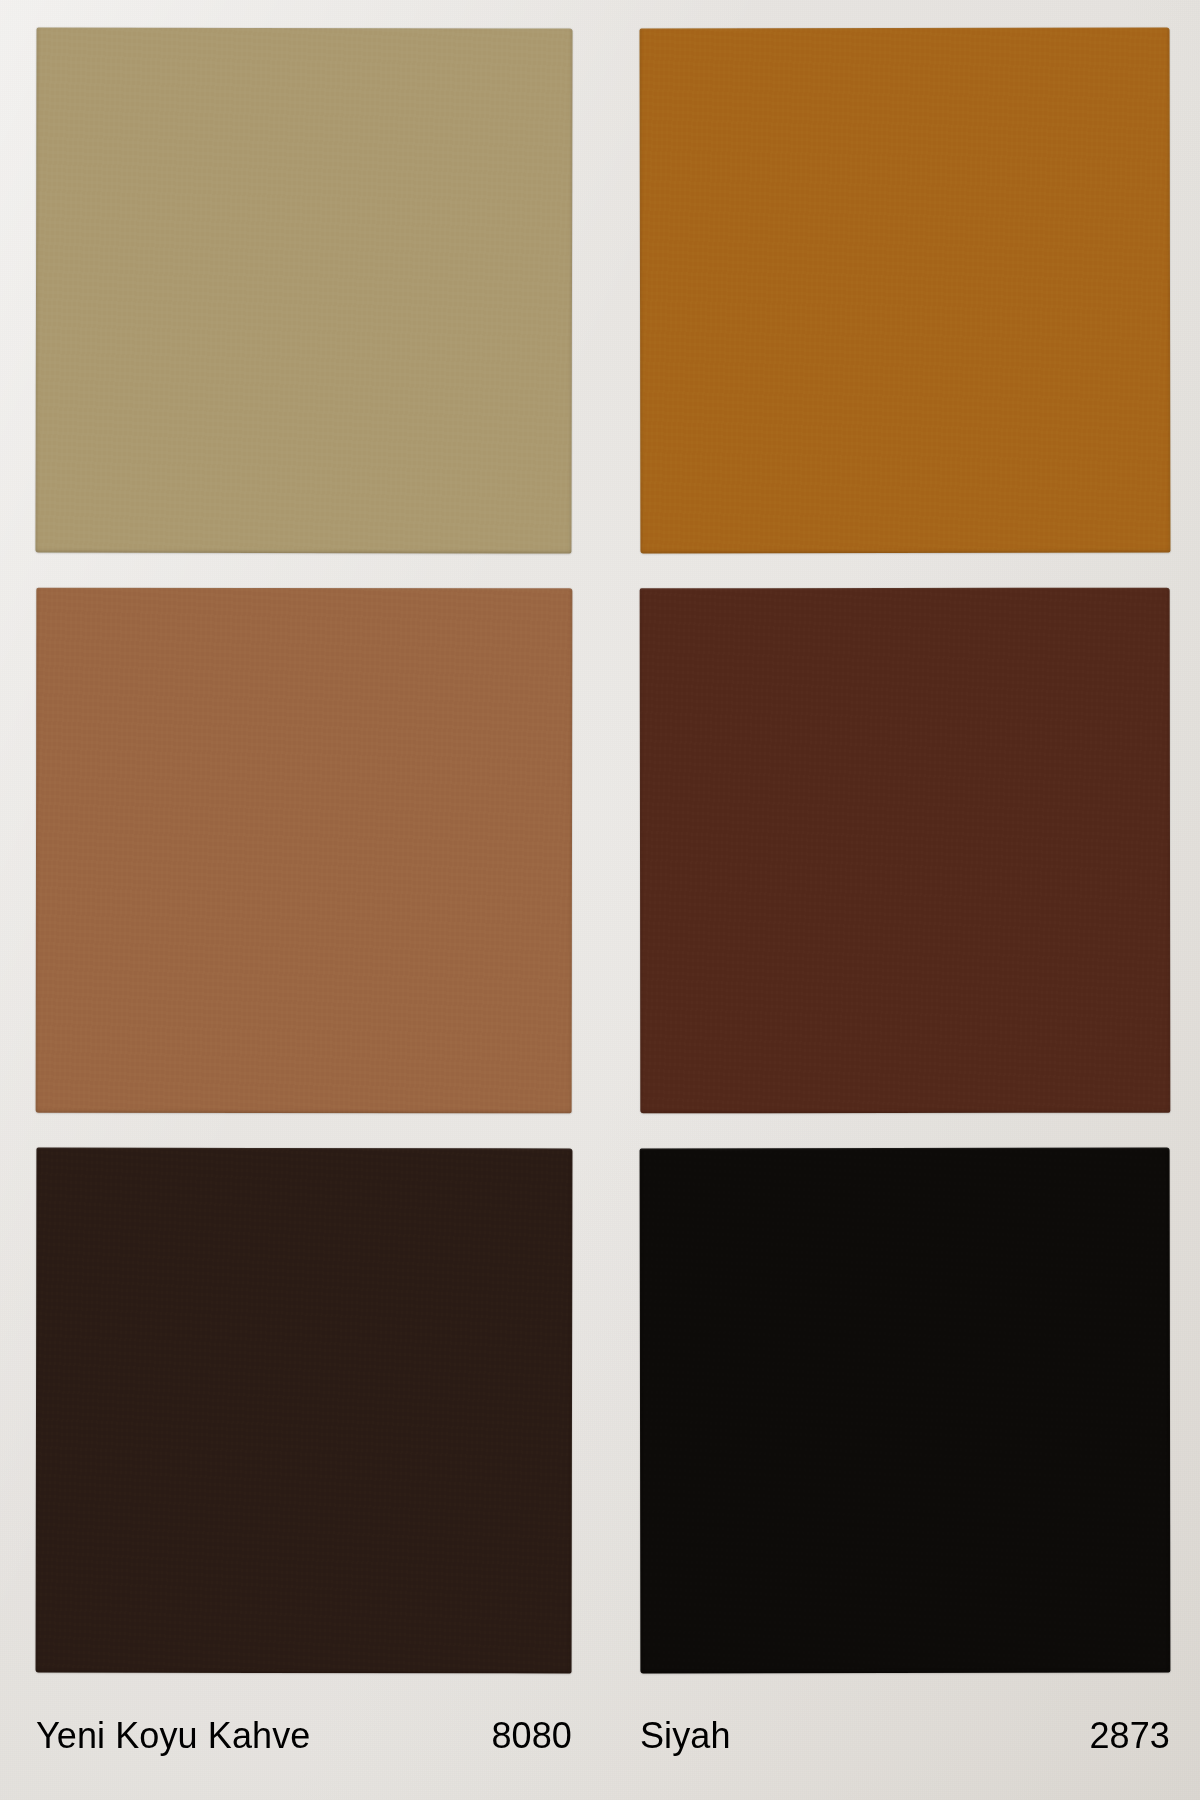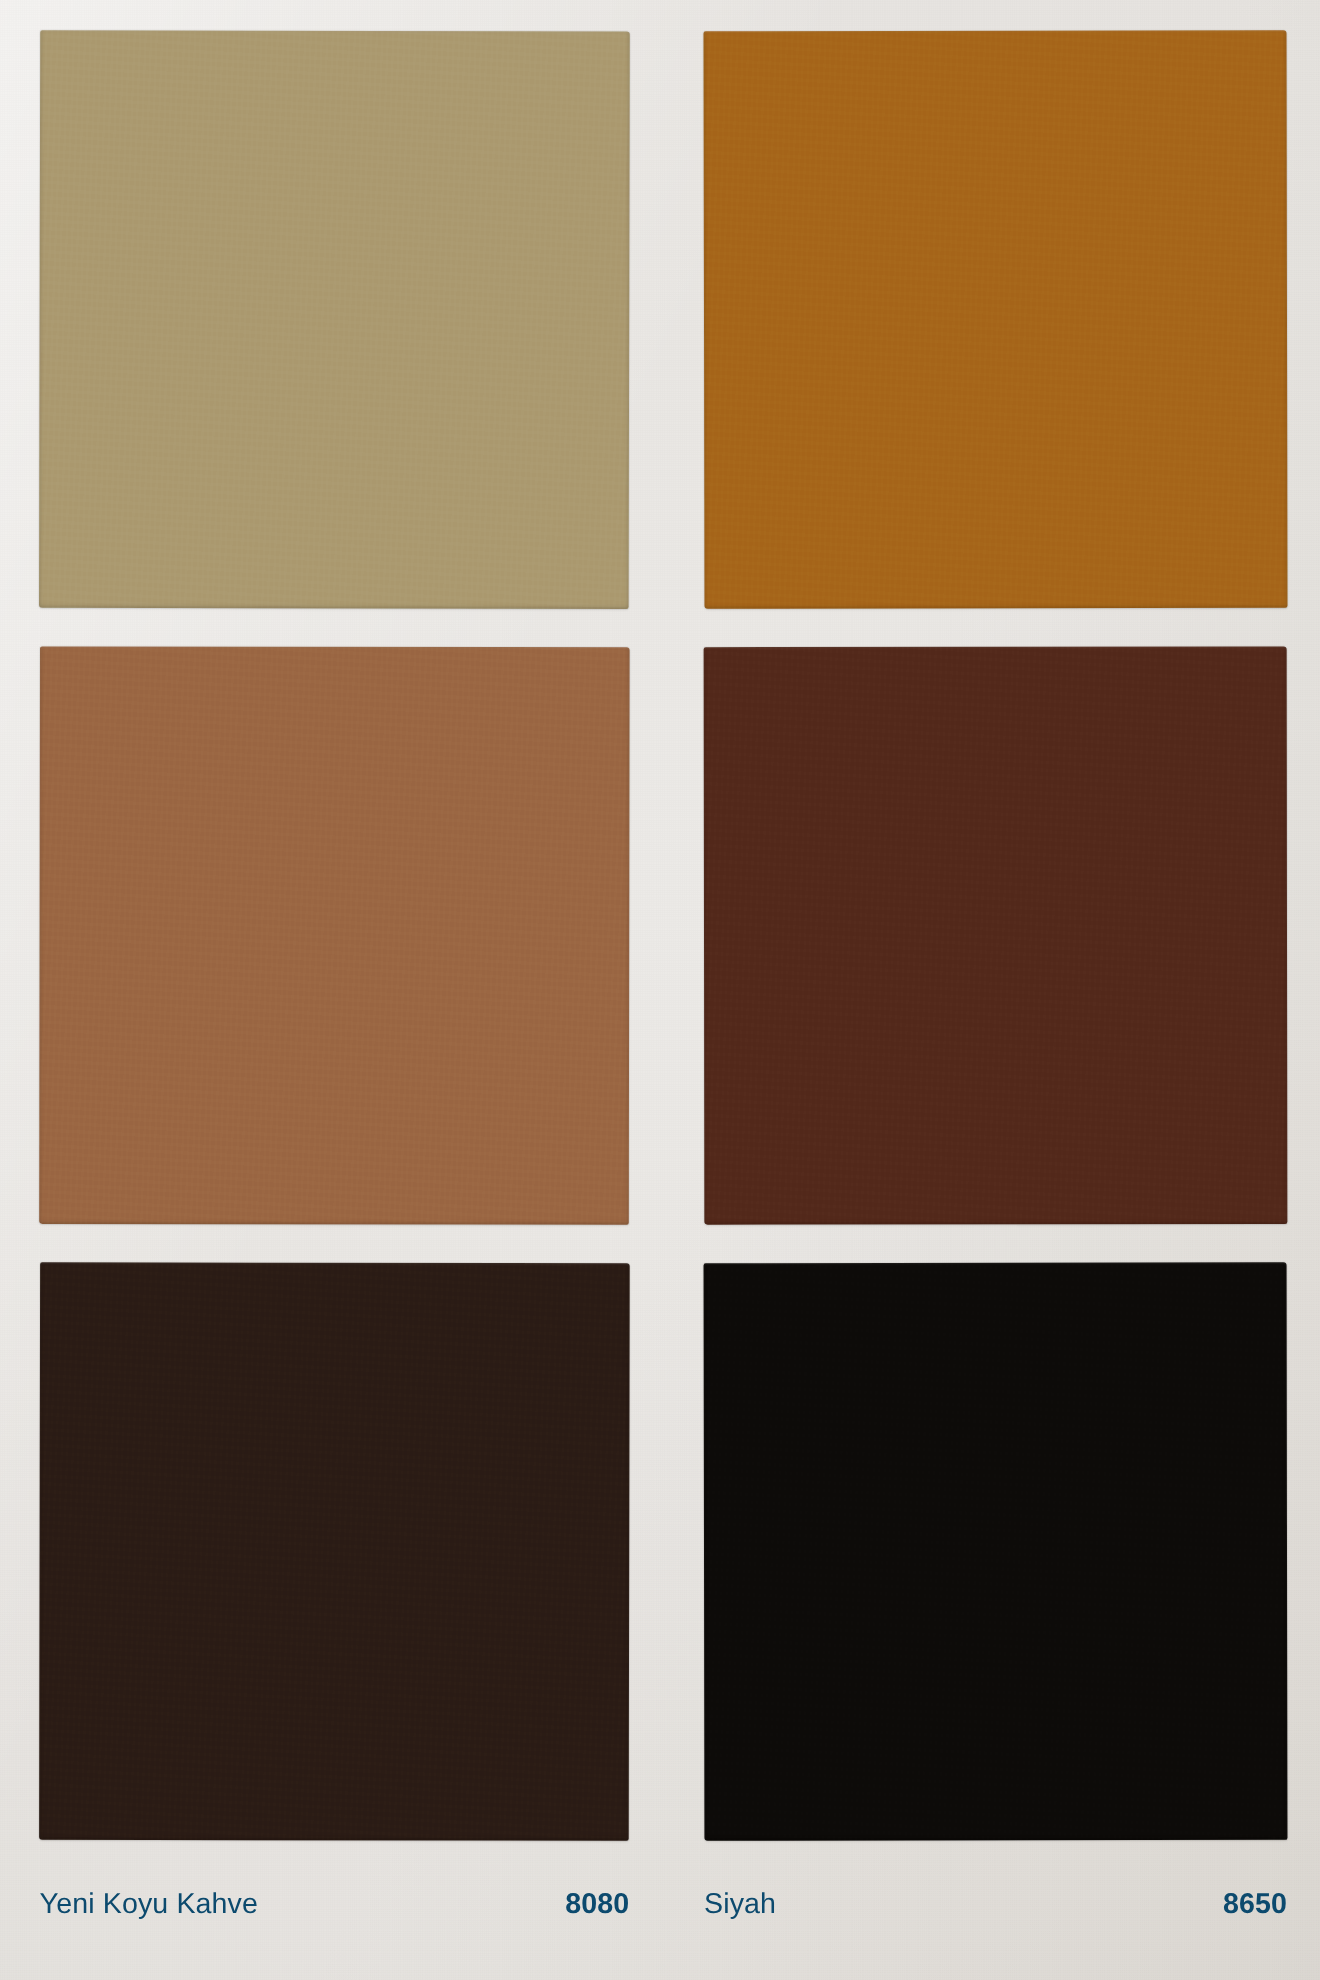--- a/index.html
+++ b/index.html
@@ -81,30 +81,30 @@
       repeating-linear-gradient(92deg, rgba(255,255,255,0.05) 0px, rgba(255,255,255,0.05) 2px, rgba(0,0,0,0.04) 2px, rgba(0,0,0,0.04) 5px),
       repeating-linear-gradient(3deg, rgba(255,255,255,0.035) 0px, rgba(255,255,255,0.035) 3px, rgba(0,0,0,0.03) 3px, rgba(0,0,0,0.03) 7px);
     mix-blend-mode: soft-light;
   }
 
   .label-row {
     position: absolute;
     display: flex;
     align-items: baseline;
     justify-content: space-between;
-    color: #0c4a6e;
-    font-size: 26px;
+    color: #000000;
+    font-size: 36px;
     letter-spacing: 0.1px;
     white-space: nowrap;
   }
   .label-name {
     font-weight: 400;
   }
   .label-code {
-    font-weight: 700;
+    font-weight: 400;
     font-variant-numeric: tabular-nums;
     margin-left: 21px;
   }
 </style>
 </head>
 <body>
 
 <div class="paper"></div>
 <div class="paper-grain"></div>
 
@@ -142,15 +142,15 @@
     </div>
     <div class="label-row" style="left: 36px; top: 1715px; width: 536px; height: 34px;">
       <span class="label-name">Yeni Koyu Kahve</span>
       <span class="label-code">8080</span>
     </div>
     <div class="swatch-cell" style="left: 640px; top: 1148px; width: 530px; height: 525px;">
       <div class="swatch-chip" title="Siyah" style="background: rgb(13, 11, 9); transform: rotate(-0.09deg);"></div>
     </div>
     <div class="label-row" style="left: 640px; top: 1715px; width: 530px; height: 34px; gap: 32px;">
       <span class="label-name">Siyah</span>
-      <span class="label-code">8650</span>
+      <span class="label-code">2873</span>
     </div>
   </div>
 
 </body></html>

